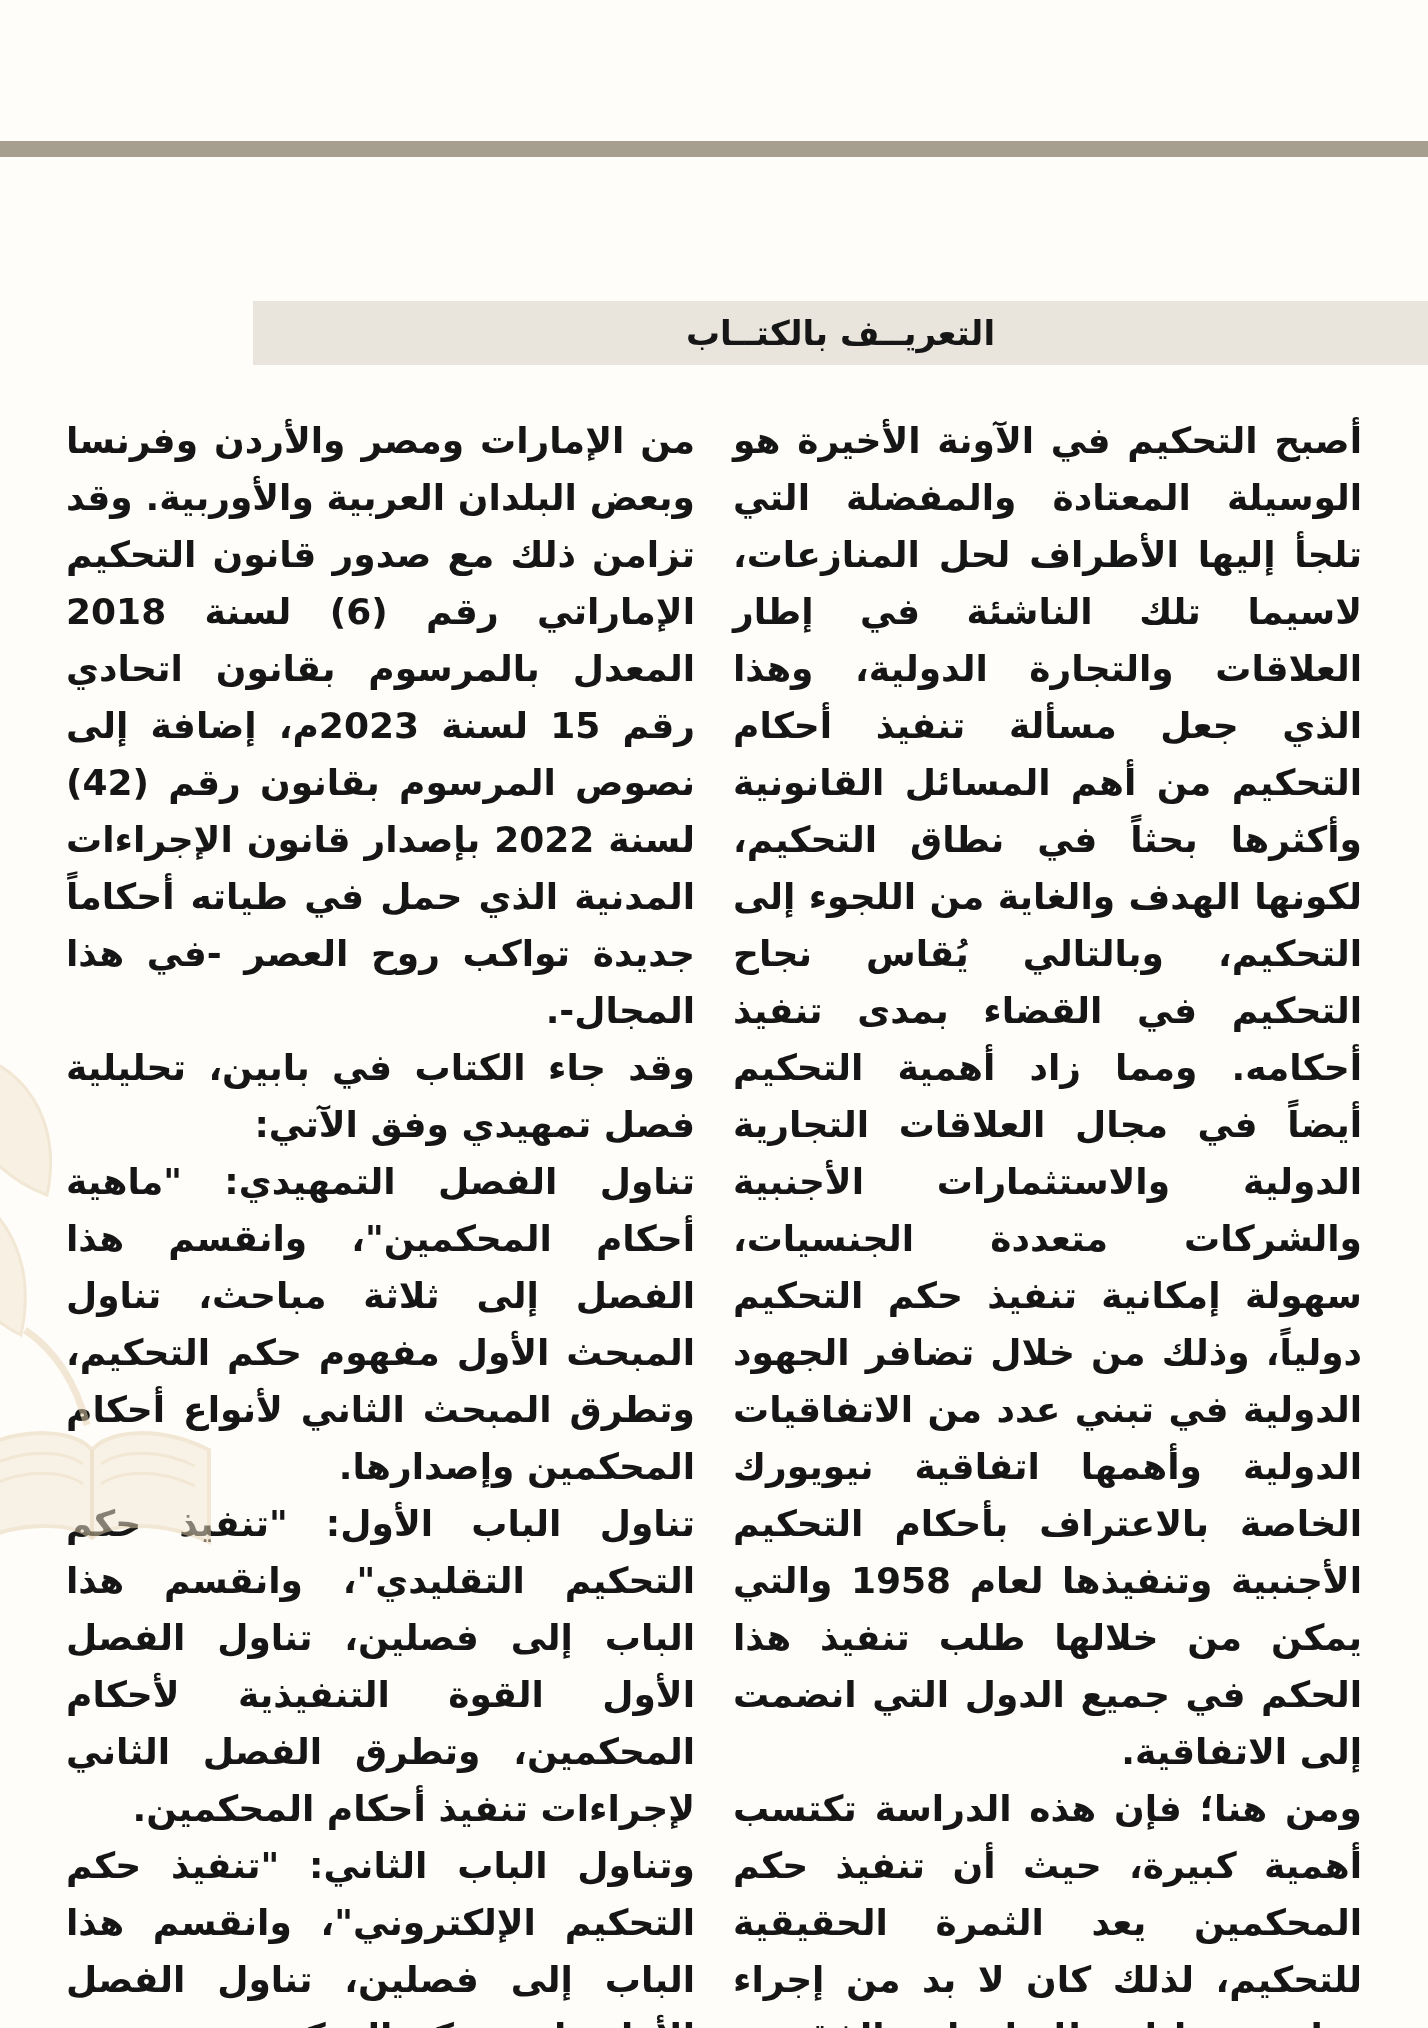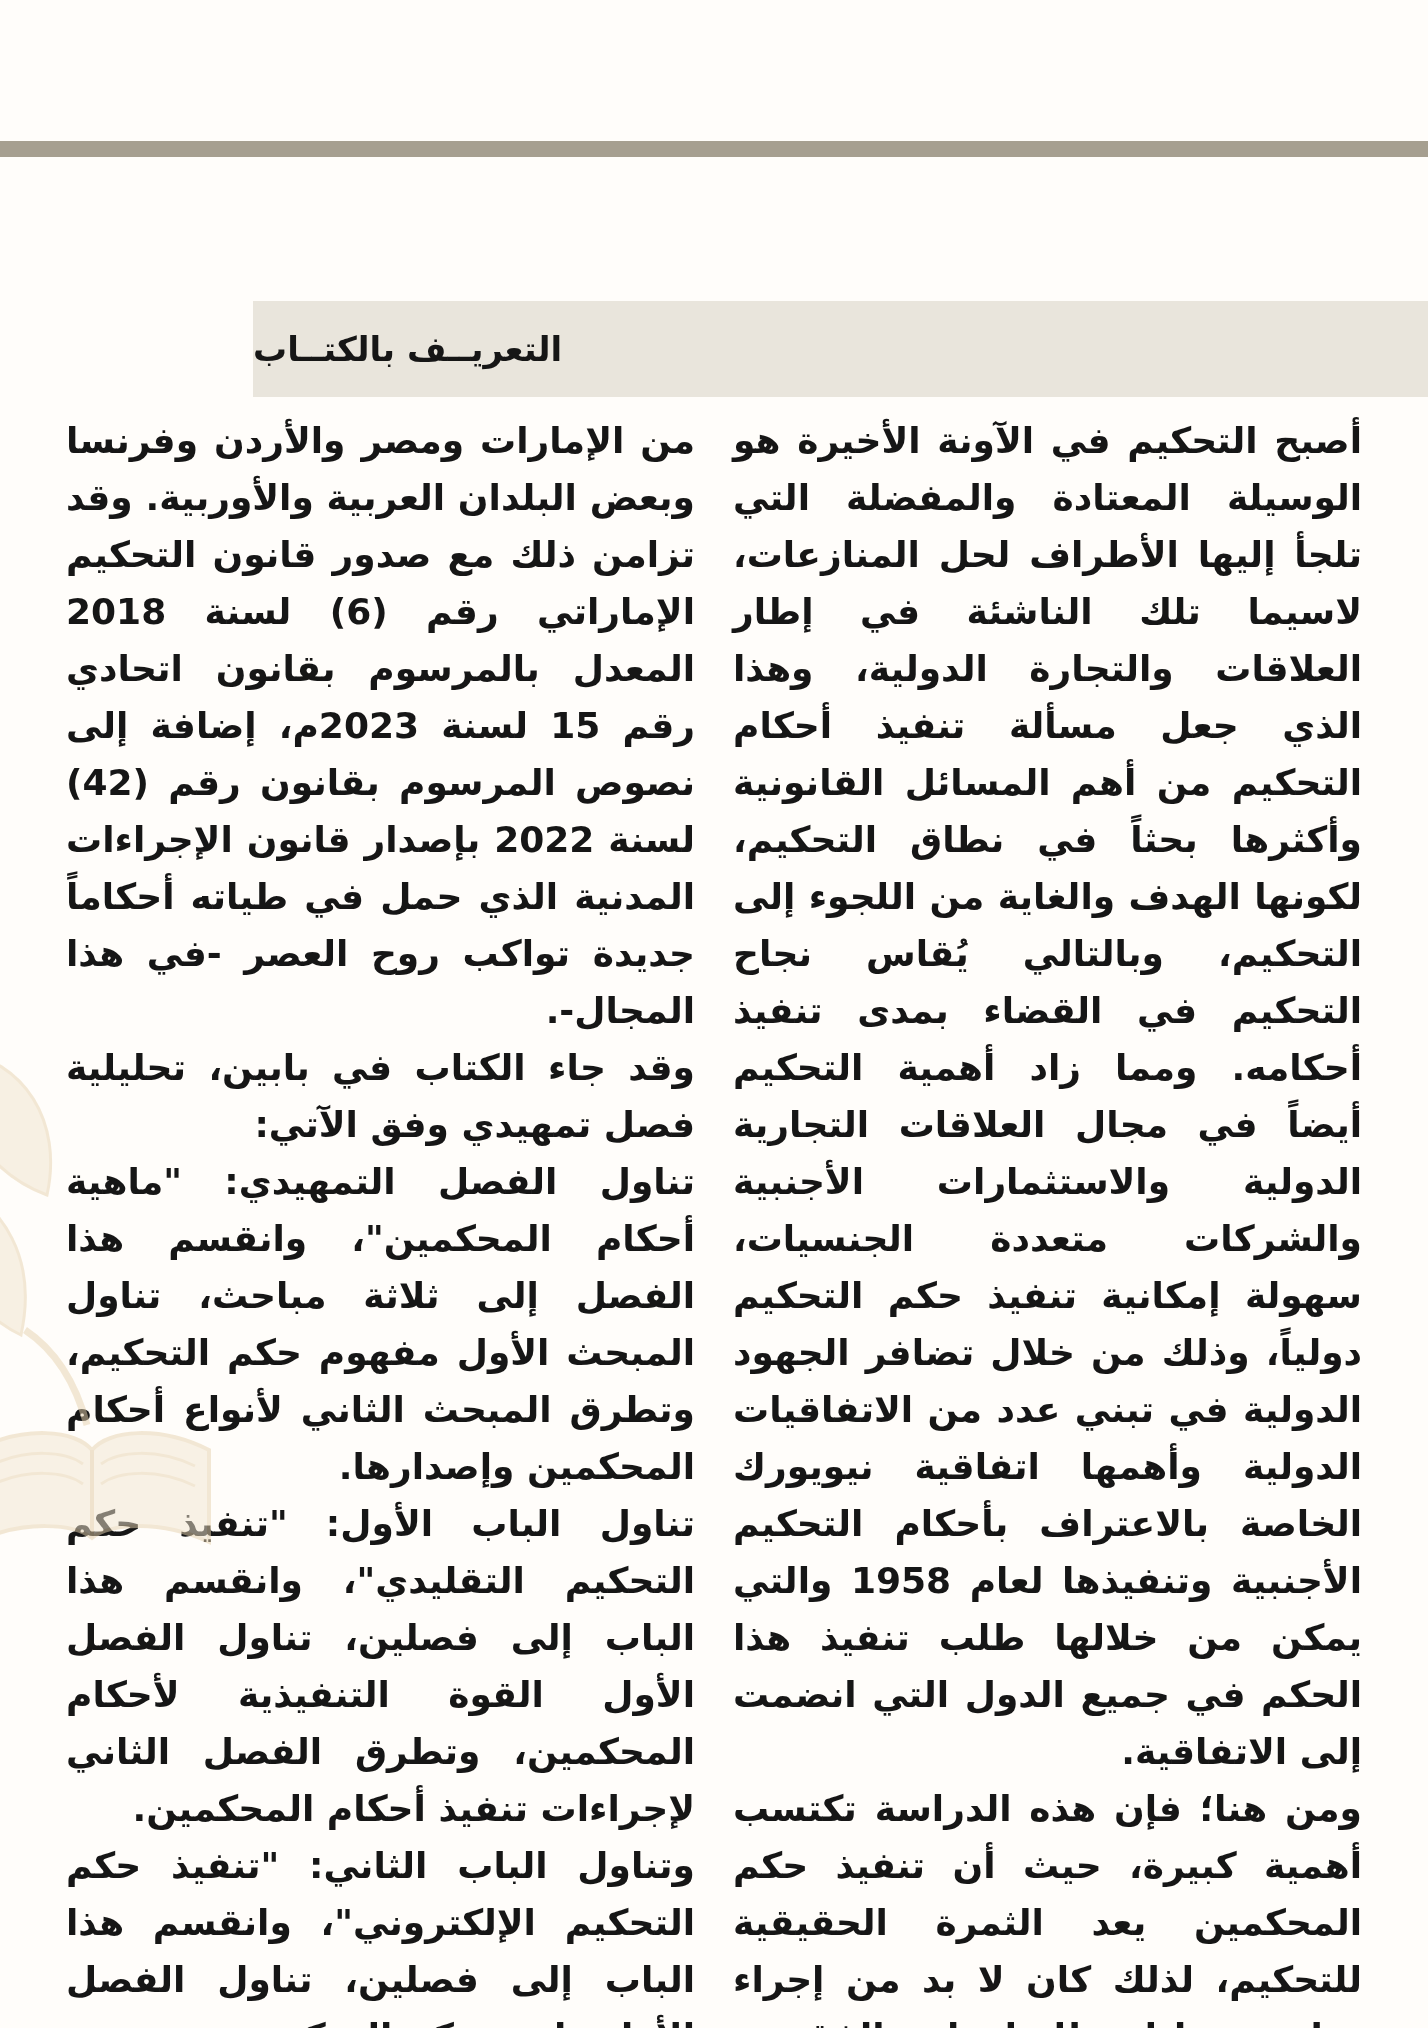--- a/index.html
+++ b/index.html
@@ -16,24 +16,25 @@
   .top-bar {
     position: absolute;
     top: 141px; left: 0;
     width: 100%; height: 16px;
     background: var(--bar, #a69f90);
   }
 
   .title-banner {
     position: absolute;
     top: 301px; right: 0; left: 253px;
-    height: 96px;
+    height: 64px;
     background: var(--banner, #e9e5dc);
     display: flex;
     align-items: center;
+    justify-content: center;
   }
   .title {
     font-size: 34px;
     font-weight: bold;
     color: var(--ink, #161616);
     direction: rtl;
     white-space: nowrap;
   }
 
   .content {

